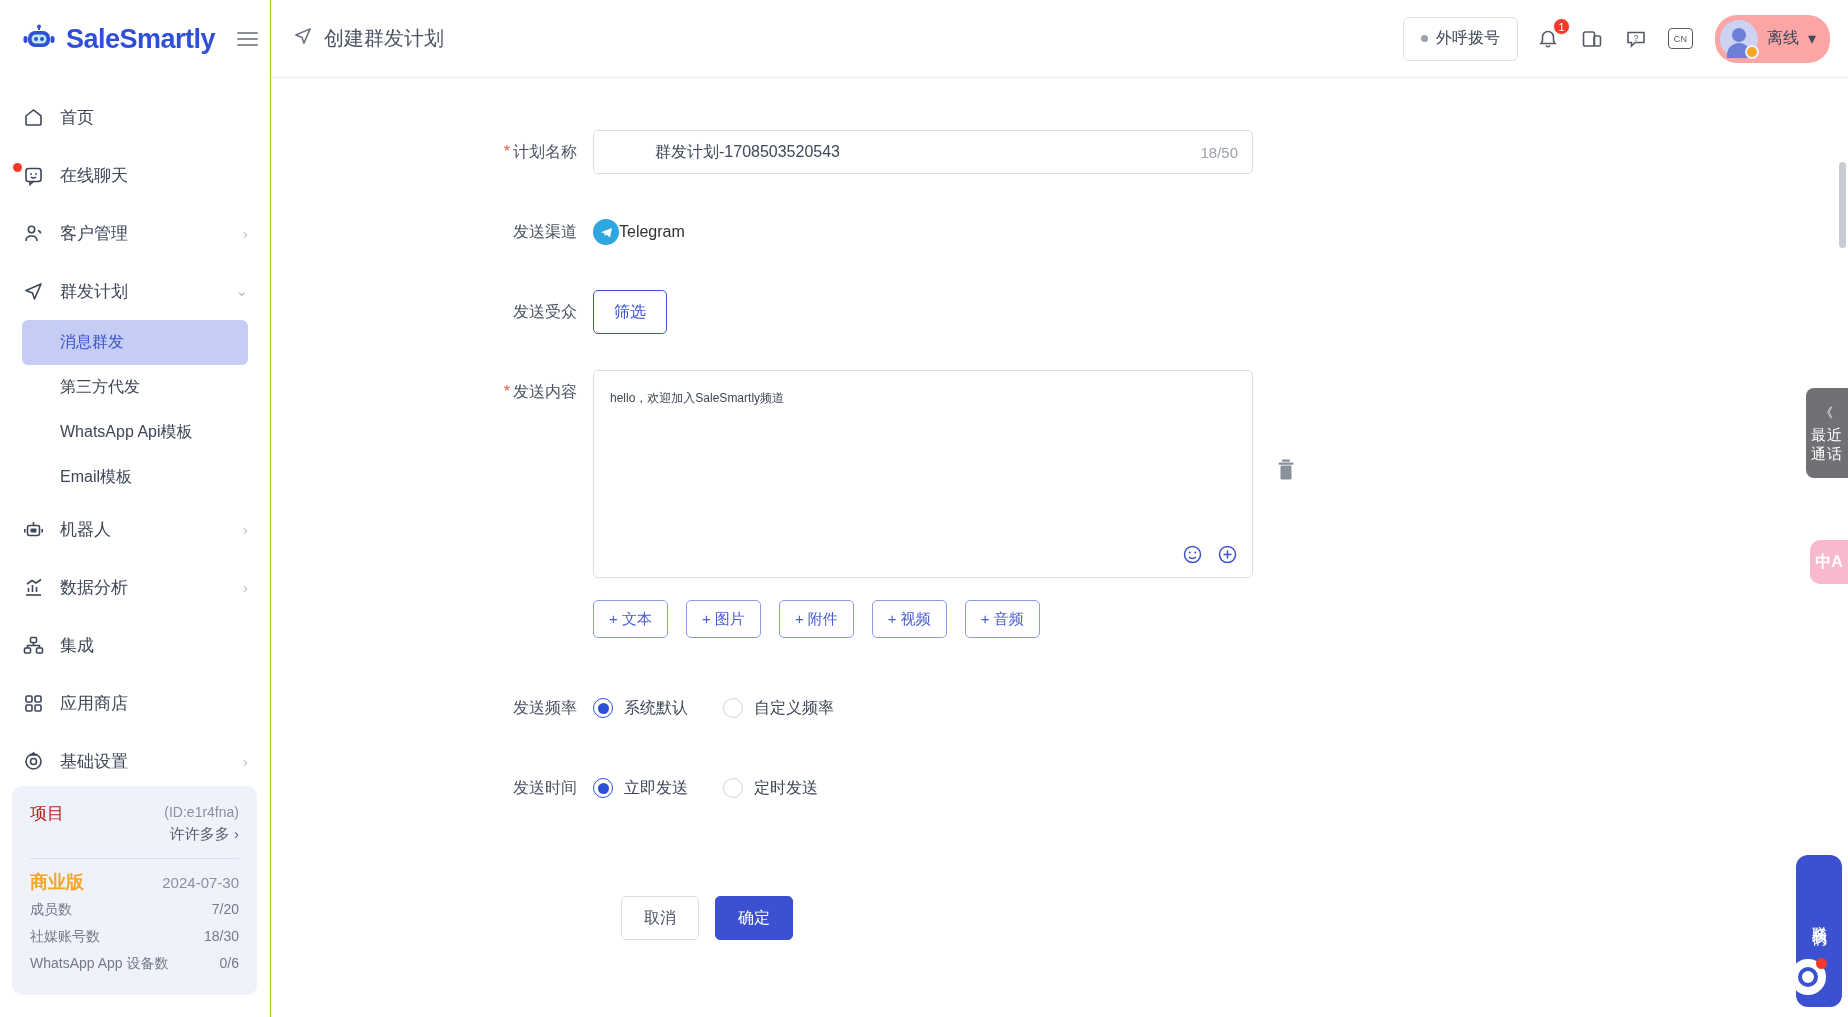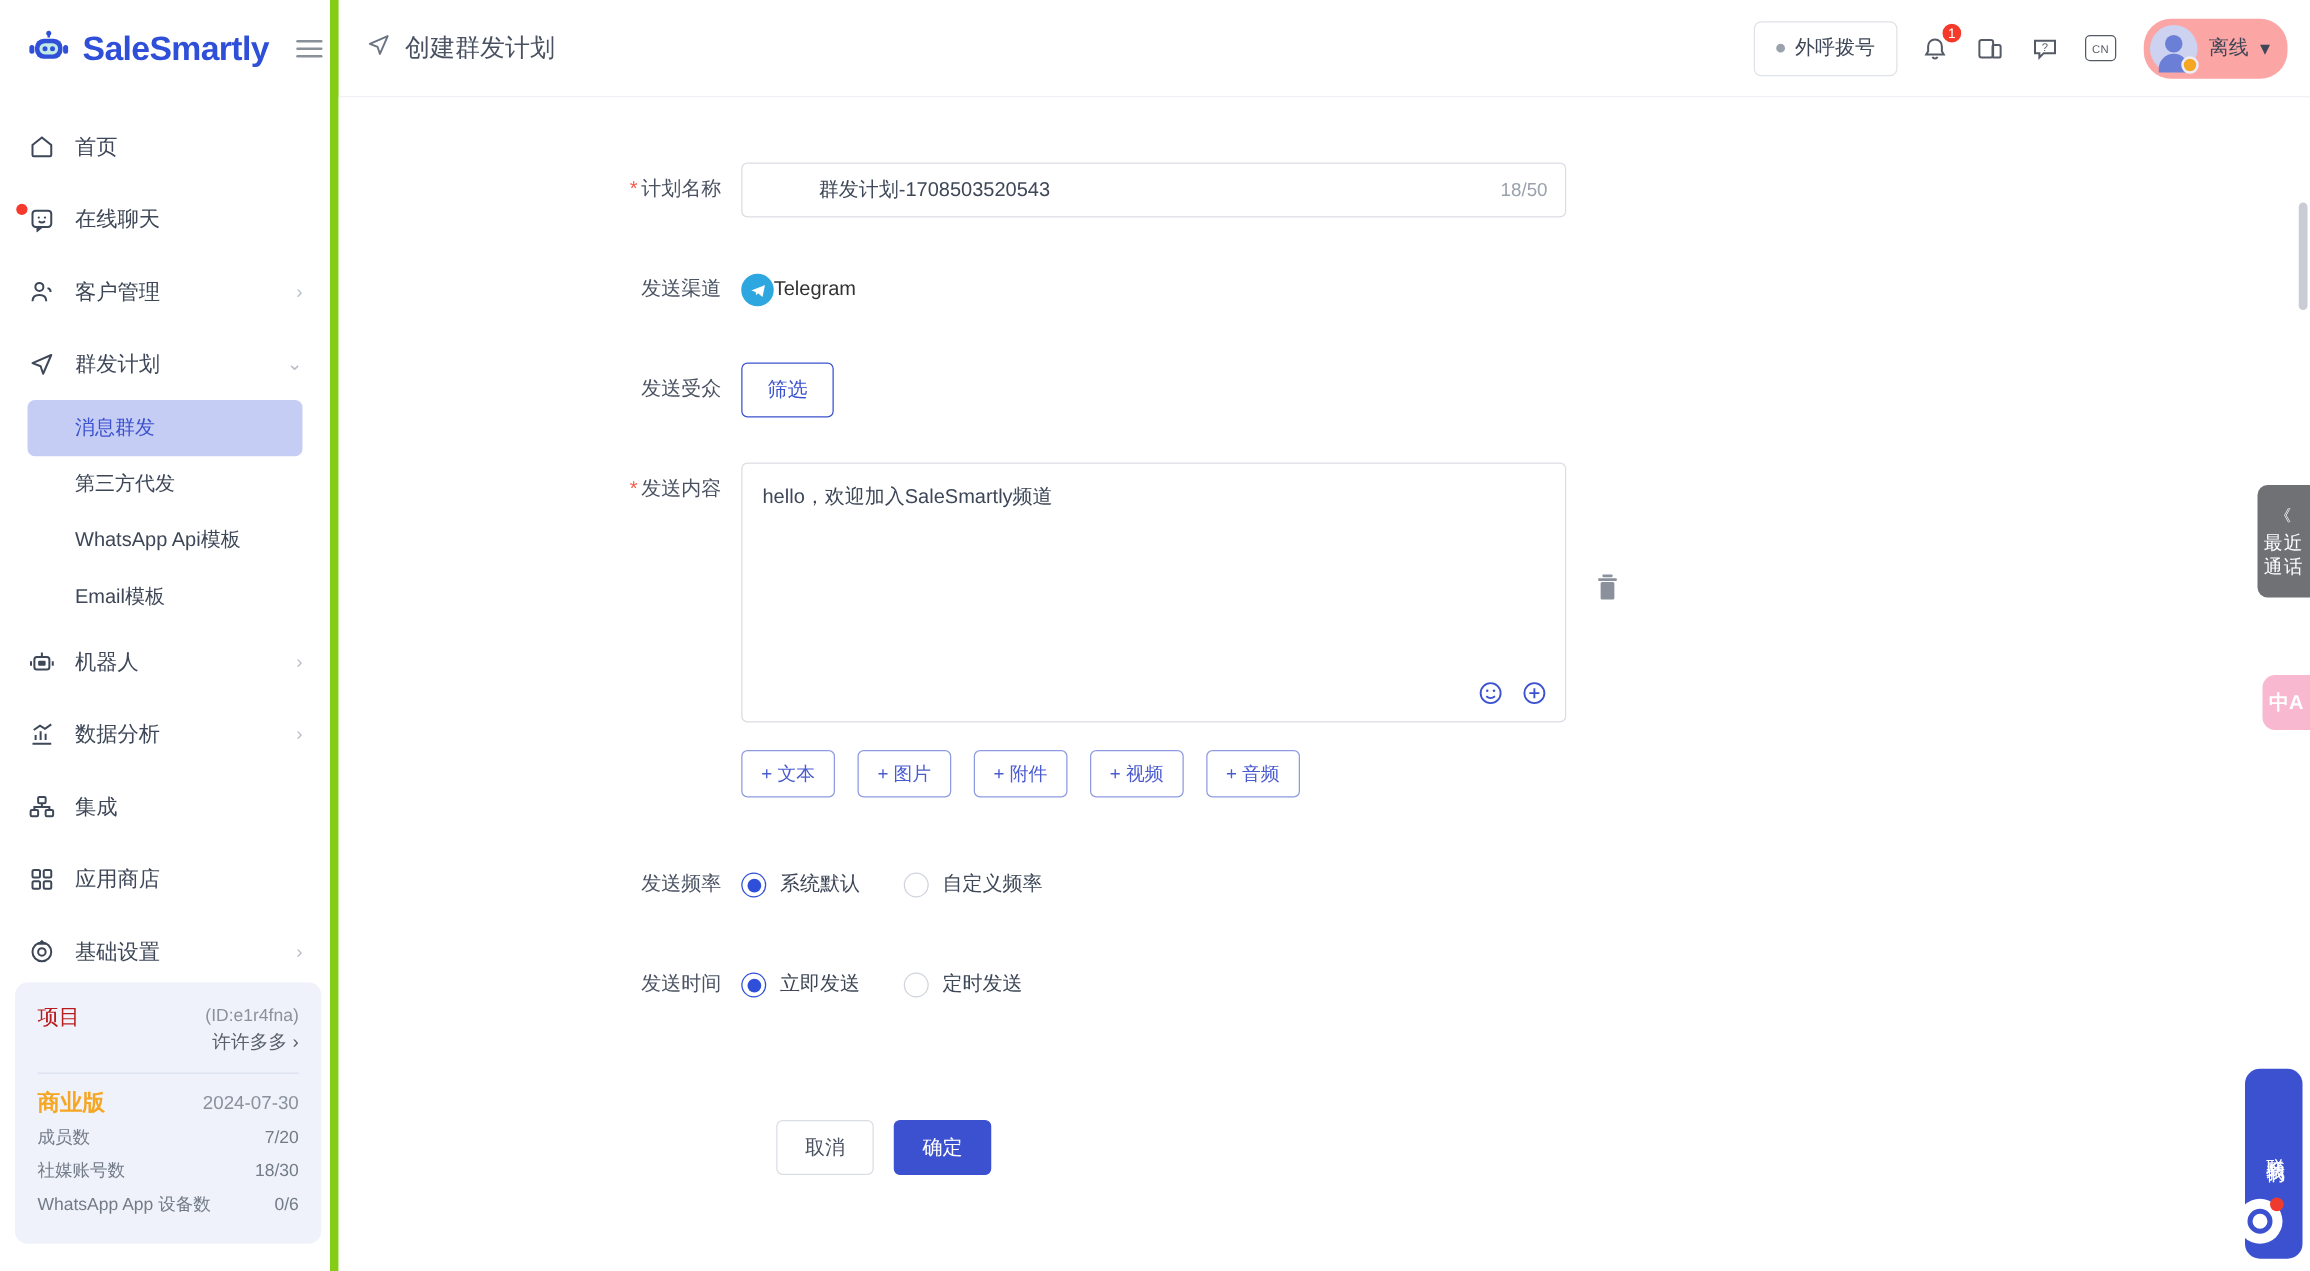--- a/index.html
+++ b/index.html
@@ -10,21 +10,21 @@
     font-family: "Liberation Sans", "DejaVu Sans", sans-serif;
     background: #ffffff;
     color: #333;
   }
   #app { position: relative; width: 1848px; height: 1017px; display: flex; }
 
   
   .sidebar {
     width: 271px; height: 1017px;
     background: #ffffff;
-    border-right: 7px solid #84cc16;
+    border-right: 1px solid #84cc16;
     position: relative;
     flex: 0 0 271px;
   }
   .logo-row {
     height: 78px;
     display: flex; align-items: center;
     padding-left: 22px;
     gap: 10px;
   }
   .logo-mark { width: 34px; height: 30px; flex: 0 0 34px; }
@@ -134,21 +134,21 @@
     height:44px; min-width:74px; padding:0 14px;
     border:1px solid #3b51cf; border-radius:5px; color:#3b51cf; font-size:16px;
     background:#fff; cursor:pointer;
   }
 
   .editor-wrap { display:flex; align-items:flex-start; gap:22px; }
   .editor {
     width: 660px; height: 208px; border:1px solid #dadde3; border-radius:5px;
     position:relative; background:#fff;
   }
-  .editor .etext { padding:16px 16px 0 16px; font-size:16px; color:#3d4757; line-height:22px;}
+  .editor .etext { padding:16px 16px 0 16px; font-size:12px; color:#3d4757; line-height:22px;}
   .editor-tools { position:absolute; right:14px; bottom:12px; display:flex; gap:14px; }
   .etool { width:21px; height:21px; cursor:pointer; color:#3b51cf; }
   .trash { margin-top: 88px; cursor:pointer; color:#8a909c; }
 
   .chip-row { display:flex; gap:18px; margin-top: 22px; }
   .chip {
     height:38px; min-width:66px; padding:0 15px;
     border:1px solid #8e9ae2; border-radius:5px; color:#4a5bd0; font-size:15px;
     display:flex; align-items:center; justify-content:center; background:#fff; cursor:pointer;
   }

